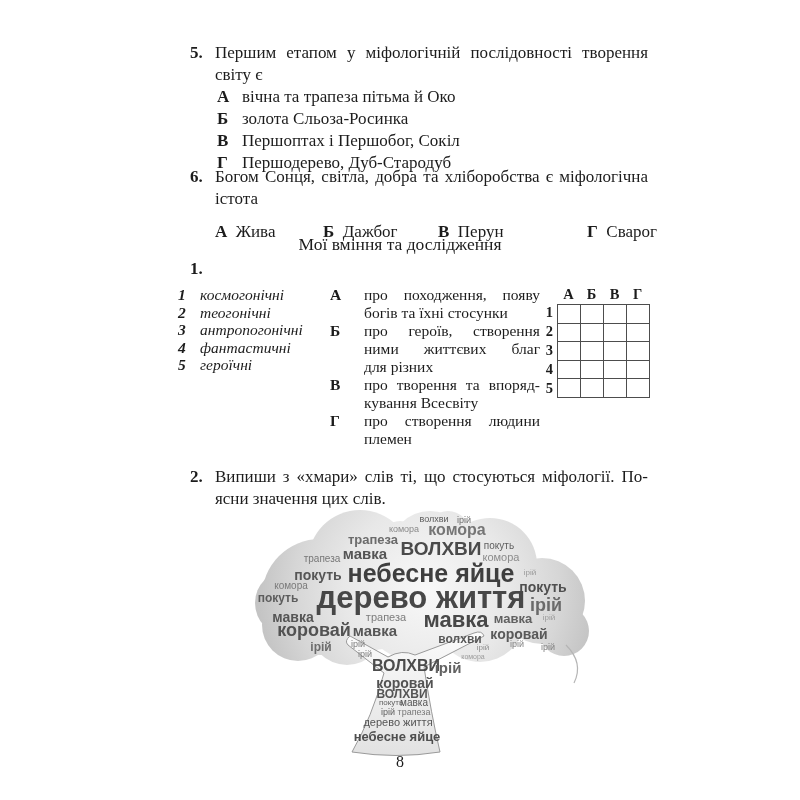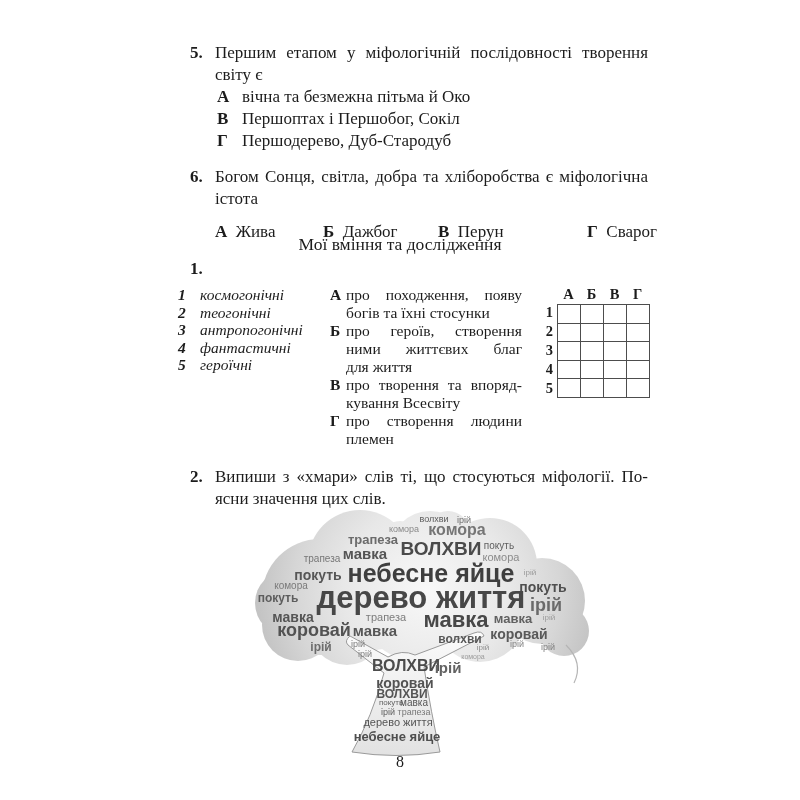--- a/index.html
+++ b/index.html
@@ -14,21 +14,21 @@
   .ol{display:inline-block;width:25px;font-weight:bold;}
   .optrow{position:relative;height:22px;}
   .opt6{position:absolute;top:0;font-size:17px;line-height:22px;white-space:nowrap;}
   .heading{position:absolute;left:152px;width:496px;top:234px;text-align:center;
            font-weight:normal;font-size:17.5px;}
   .mleft{position:absolute;left:178px;top:286px;font-size:15.5px;line-height:17.5px;font-style:italic;}
   .ml-num{display:inline-block;width:22px;font-weight:bold;}
   .mright{position:absolute;left:330px;top:286px;font-size:15.5px;line-height:18px;}
   .mr-item{position:relative;}
   .mr-letter{position:absolute;left:0;top:0;font-weight:bold;}
-  .mr-lines{margin-left:16px;width:176px;}
+  .mr-lines{margin-left:34px;width:176px;}
   .gridcols{position:absolute;left:557px;top:286px;width:94px;display:flex;}
   .gc{width:23px;text-align:center;font-weight:bold;font-size:14.5px;}
   .gridrows{position:absolute;left:538px;top:303px;width:15px;text-align:right;
             font-weight:bold;font-size:14.5px;line-height:19px;}
   .anstab{position:absolute;left:557px;top:304px;border-collapse:collapse;}
   .anstab td{width:22px;height:17.6px;border:1px solid #4d4d4d;padding:0;}
   .tree{position:absolute;left:252px;top:505px;width:360px;height:260px;}
   .tree svg{position:absolute;left:0;top:0;}
   .cw{position:absolute;transform:translate(-50%,-50%);white-space:nowrap;line-height:1;
       font-family:"Liberation Sans", sans-serif;}
@@ -41,21 +41,24 @@
 <div class="page">
 
   <div class="q" style="top:42px">
     <span class="qnum">5.</span>
     <div class="qbody">
       <div class="jl">Першим етапом у міфологічній послідовності творення</div>
       <div>світу є</div>
     </div>
     <div class="opts">
       <div class="opt">
-        <span class="ol">А</span><span>вічна та безмежна пітьма й Око</span>
+        <span class="ol">А</span><span>вічна та трапеза пітьма й Око</span>
+      </div>
+      <div class="opt">
+        <span class="ol">Б</span><span>золота Сльоза-Росинка</span>
       </div>
       <div class="opt">
         <span class="ol">В</span><span>Першоптах і Першобог, Сокіл</span>
       </div>
       <div class="opt">
         <span class="ol">Г</span><span>Першодерево, Дуб-Стародуб</span>
       </div>
     </div>
   </div>
 
@@ -93,21 +96,21 @@
       <div class="mr-lines">
         <div class="jl">про походження, появу</div>
         <div>богів та їхні стосунки</div>
       </div>
     </div>
     <div class="mr-item">
       <span class="mr-letter">Б</span>
       <div class="mr-lines">
         <div class="jl">про героїв, створення</div>
         <div class="jl">ними життєвих благ</div>
-        <div>для життя</div>
+        <div>для різних</div>
       </div>
     </div>
     <div class="mr-item">
       <span class="mr-letter">В</span>
       <div class="mr-lines">
         <div class="jl">про творення та впоряд-</div>
         <div>кування Всесвіту</div>
       </div>
     </div>
     <div class="mr-item">

